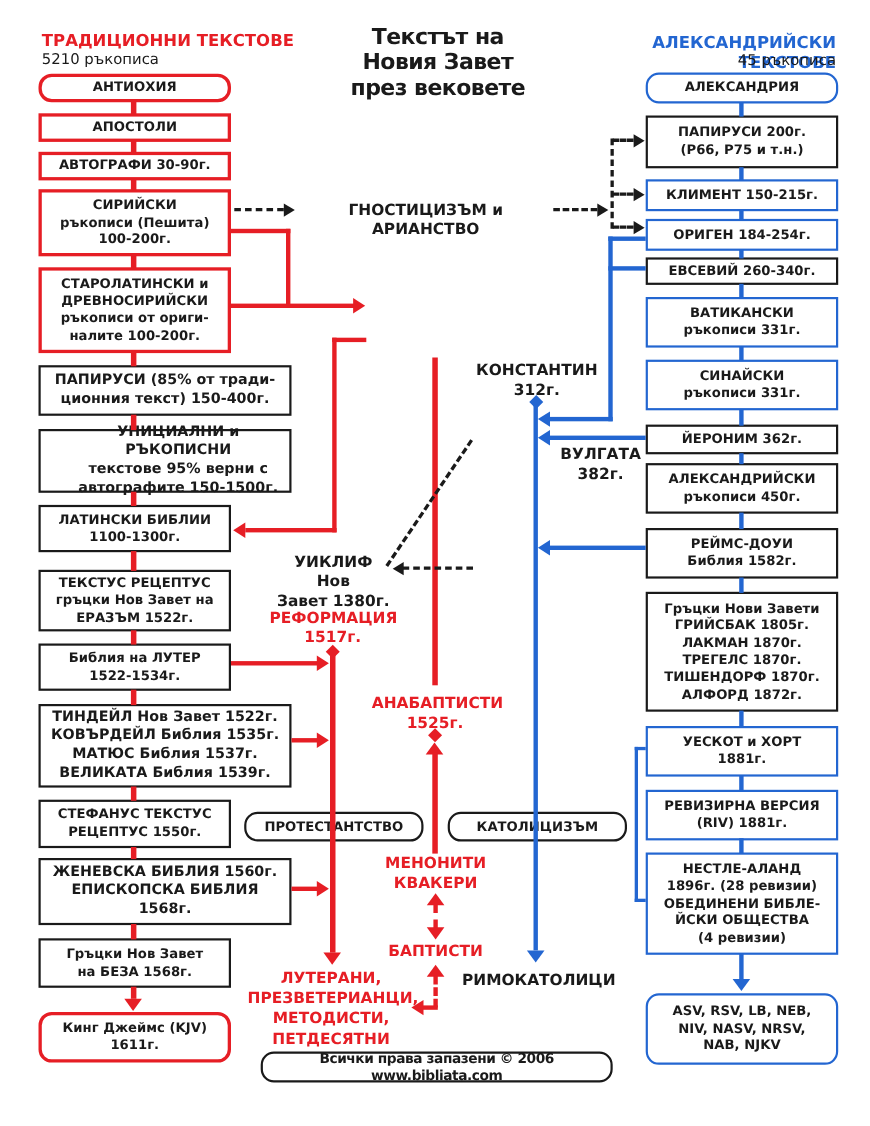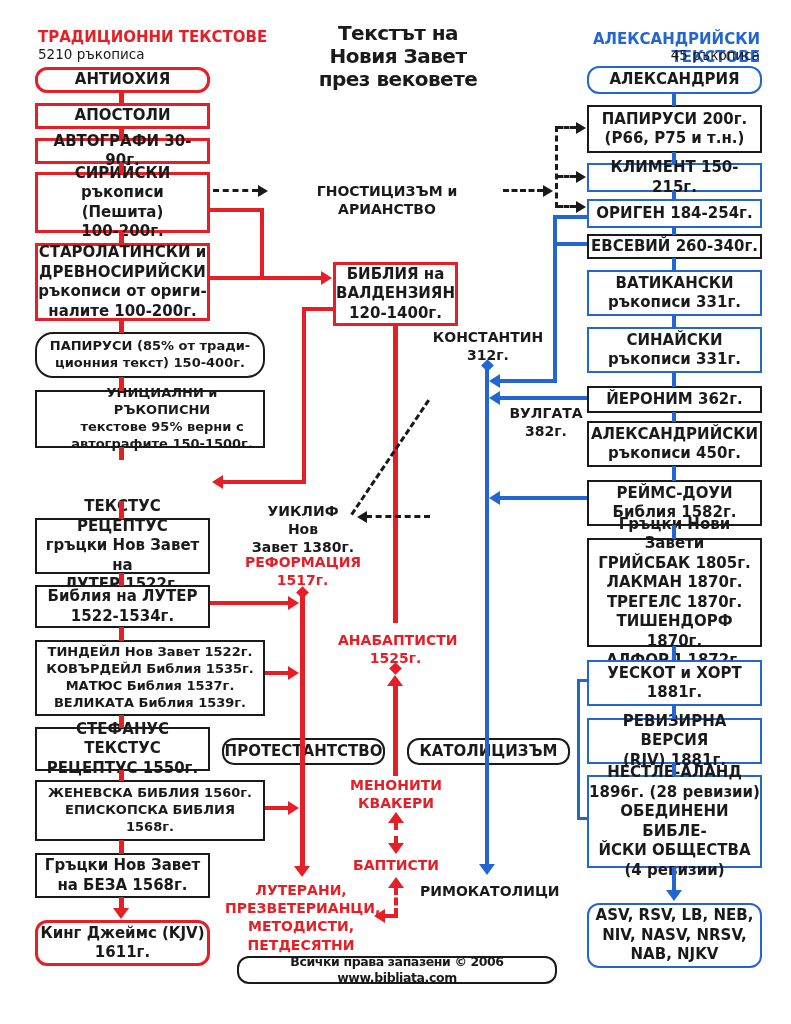--- a/index.html
+++ b/index.html
@@ -8,21 +8,21 @@
     --ink:#1a1a1a;
   }
   html,body{margin:0;padding:0;background:#fff;}
   #canvas{
     position:relative;width:791px;height:1024px;background:#fff;overflow:hidden;
     font-family:"DejaVu Sans","Liberation Sans",sans-serif;color:var(--ink);
   }
   .box{
     position:absolute;background:#fff;box-sizing:border-box;z-index:2;
     display:flex;align-items:center;justify-content:center;text-align:center;
-    font-weight:bold;font-size:15px;line-height:1.3;white-space:pre-line;
+    font-weight:bold;font-size:12px;line-height:1.3;white-space:pre-line;
   }
   .b-red{border:3px solid var(--red);}
   .b-black{border:2px solid var(--ink);}
   .b-blue{border:2px solid var(--blue);}
   .round{border-radius:12px;}
   .wide{font-size:13px;}
   .lbl{
     position:absolute;z-index:3;font-weight:bold;font-size:14px;line-height:1.3;
     text-align:center;white-space:pre-line;
   }
@@ -61,28 +61,30 @@
   <div class="box b-red round" style="left:35px;top:67px;width:175px;height:26px;">АНТИОХИЯ</div>
   <div class="box b-red" style="left:35px;top:103px;width:175px;height:26px;">АПОСТОЛИ</div>
   <div class="box b-red" style="left:35px;top:138px;width:175px;height:26px;">АВТОГРАФИ 30-90г.</div>
   <div class="box b-red" style="left:35px;top:172px;width:175px;height:61px;">СИРИЙСКИ
 ръкописи (Пешита)
 100-200г.</div>
   <div class="box b-red" style="left:35px;top:243px;width:175px;height:78px;">СТАРОЛАТИНСКИ и
 ДРЕВНОСИРИЙСКИ
 ръкописи от ориги-
 налите 100-200г.</div>
-  <div class="box b-black wide" style="left:35px;top:332px;width:230px;height:46px;border-radius:18px;">ПАПИРУСИ (85% от тради-
+  <div class="box b-black wide" style="left:35px;top:332px;width:230px;height:46px;">ПАПИРУСИ (85% от тради-
 ционния текст) 150-400г.</div>
   <div class="box b-black wide" style="left:35px;top:390px;width:230px;height:58px;padding-left:24px;">УНИЦИАЛНИ и РЪКОПИСНИ
 текстове 95% верни с
 автографите 150-1500г.</div>
+  <div class="box b-black" style="left:35px;top:459px;width:175px;height:43px;">ЛАТИНСКИ БИБЛИИ
+1100-1300г.</div>
   <div class="box b-black" style="left:35px;top:518px;width:175px;height:56px;">ТЕКСТУС РЕЦЕПТУС
 гръцки Нов Завет на
-ЛУТЕР 1522г.</div>
+ЕРАЗЪМ 1522г.</div>
   <div class="box b-black" style="left:35px;top:585px;width:175px;height:43px;">Библия на ЛУТЕР
 1522-1534г.</div>
   <div class="box b-black wide" style="left:35px;top:640px;width:230px;height:76px;">ТИНДЕЙЛ Нов Завет 1522г.
 КОВЪРДЕЙЛ Библия 1535г.
 МАТЮС Библия 1537г.
 ВЕЛИКАТА Библия 1539г.</div>
   <div class="box b-black" style="left:35px;top:727px;width:175px;height:44px;">СТЕФАНУС ТЕКСТУС
 РЕЦЕПТУС  1550г.</div>
   <div class="box b-black wide" style="left:35px;top:780px;width:230px;height:61px;">ЖЕНЕВСКА БИБЛИЯ 1560г.
 ЕПИСКОПСКА БИБЛИЯ
@@ -119,23 +121,20 @@
 (RIV) 1881г.</div>
   <div class="box b-blue" style="left:587px;top:775px;width:175px;height:93px;">НЕСТЛЕ-АЛАНД
 1896г. (28 ревизии)
 ОБЕДИНЕНИ БИБЛЕ-
 ЙСКИ ОБЩЕСТВА
 (4 ревизии)</div>
   <div class="box b-blue round" style="left:587px;top:903px;width:175px;height:65px;">ASV, RSV, LB, NEB,
 NIV, NASV, NRSV,
 NAB, NJKV</div>
 
-  <div class="box b-red" style="left:333px;top:262px;width:125px;height:64px;">БИБЛИЯ на
-ВАЛДЕНЗИЯН
-120-1400г.</div>
   <div class="box b-black round" style="left:222px;top:738px;width:163px;height:27px;">ПРОТЕСТАНТСТВО</div>
   <div class="box b-black round" style="left:407px;top:738px;width:163px;height:27px;">КАТОЛИЦИЗЪМ</div>
   <div class="box b-black round copy" style="left:237px;top:956px;width:320px;height:28px;">Всички права запазени © 2006 www.bibliata.com</div>
 
   <div class="lbl" style="left:272px;top:182px;width:230px;">ГНОСТИЦИЗЪМ и АРИАНСТВО</div>
   <div class="lbl" style="left:430px;top:328px;width:116px;">КОНСТАНТИН
 312г.</div>
   <div class="lbl" style="left:506px;top:404px;width:80px;">ВУЛГАТА
 382г.</div>
   <div class="lbl" style="left:250px;top:502px;width:106px;">УИКЛИФ Нов

